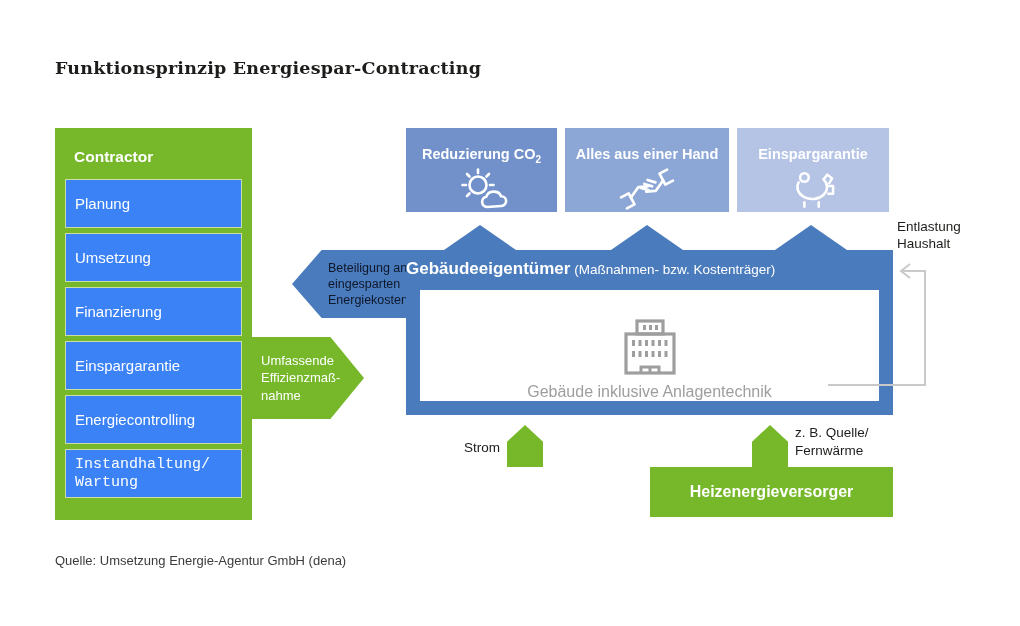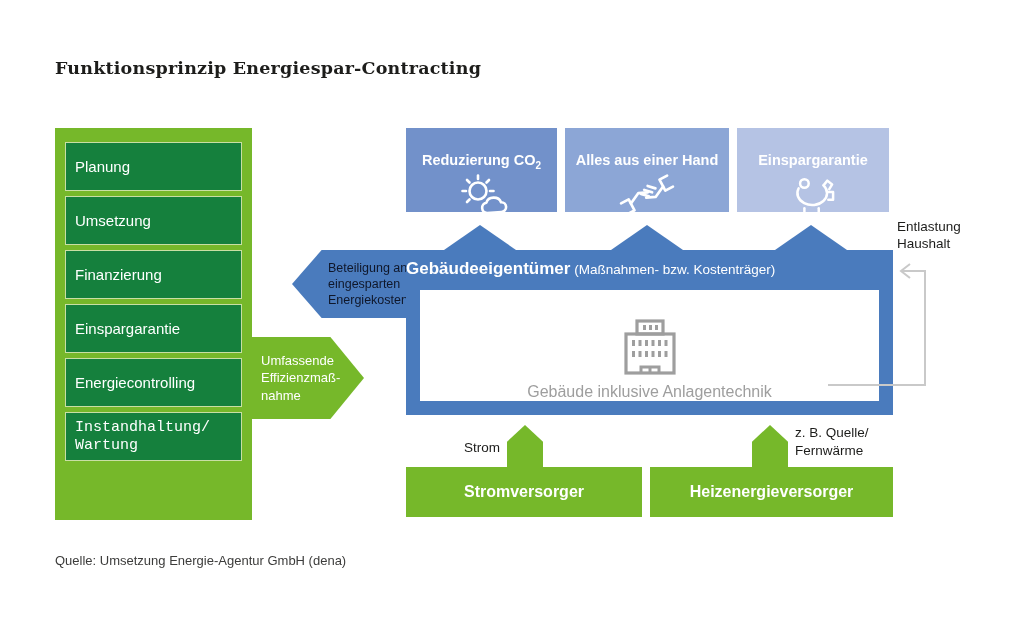--- a/index.html
+++ b/index.html
@@ -7,37 +7,37 @@
   .canvas { position:relative; width:1020px; height:626px; background:#ffffff; overflow:hidden; }
   .abs { position:absolute; }
 
   .title { left:55px; top:58px; font-family:"DejaVu Serif", serif; font-weight:700;
            font-size:17.5px; color:#1d1d1b; letter-spacing:.2px; }
 
   
   .sidebar { left:55px; top:128px; width:197px; height:392px; background:#76b82a;
              box-sizing:border-box; padding:14px 10px 10px 10px; }
   .sidebar-header { color:#fff; font-weight:700; font-size:15.5px; padding:6px 0 13px 9px; }
-  .sidebar-item { background:#15803d; border:1px solid #c9dfa4; color:#fff; font-size:15px;
+  .sidebar-item { background:#3b82f6; border:1px solid #c9dfa4; color:#fff; font-size:15px;
                   height:49px; box-sizing:border-box; margin-bottom:5px; display:flex;
                   align-items:center; padding-left:9px; line-height:1.15; }
 
   
   .arrow-right { left:252px; top:337px; width:112px; height:82px; background:#76b82a;
                  clip-path:polygon(0 0, 70% 0, 100% 50%, 70% 100%, 0 100%);
                  color:#fff; font-size:13px; display:flex; align-items:center;
                  padding-left:9px; box-sizing:border-box; white-space:pre-line; line-height:1.32; }
   .arrow-left { left:292px; top:250px; width:114px; height:68px; background:#4a7bbd;
                 clip-path:polygon(26% 0, 100% 0, 100% 100%, 26% 100%, 0 50%);
                 color:#0f172a; font-size:12.5px; display:flex; align-items:center;
                 padding-left:36px; box-sizing:border-box; white-space:pre-line; line-height:1.3; }
 
   
   .benefit { top:128px; height:84px; box-sizing:border-box; display:flex; flex-direction:column;
-             align-items:center; padding-top:24px; color:#fff; font-weight:700; font-size:14.5px; }
+             align-items:center; padding-top:18px; color:#fff; font-weight:700; font-size:14.5px; }
   .benefit .icon { margin-top:1px; }
   .benefit sub { font-size:10px; }
   .b1 { left:406px; width:151px; background:#7291ca; }
   .b2 { left:565px; width:164px; background:#8ca6d6; }
   .b3 { left:737px; width:152px; background:#b5c3e4; }
 
   .tri { top:225px; width:72px; height:25px; background:#4a7bbd;
          clip-path:polygon(50% 0, 100% 100%, 0 100%); }
   .t1 { left:444px; } .t2 { left:611px; } .t3 { left:775px; }
 
@@ -70,20 +70,21 @@
   .source { left:55px; top:553px; font-size:13px; color:#3c3c3b; }
 </style>
 </head>
 <body>
 
 <div class="canvas">
 
   <div class="abs title">Funktionsprinzip Energiespar-Contracting</div>
 
   <div class="abs sidebar">
+    <div class="sidebar-header">Contractor</div>
     <div class="sidebar-item">Planung</div>
     <div class="sidebar-item">Umsetzung</div>
     <div class="sidebar-item">Finanzierung</div>
     <div class="sidebar-item">Einspargarantie</div>
     <div class="sidebar-item">Energiecontrolling</div>
     <div class="sidebar-item" style="white-space:pre-line;font-family:Liberation Mono, monospace;">Instandhaltung/
 Wartung</div>
   </div>
 
   <div class="abs arrow-right">Umfassende
@@ -194,18 +195,17 @@
     <polyline points="8,123 105,123 105,9 82,9" fill="none" stroke="#c9c9c9" stroke-width="2"></polyline>
     <polyline points="90,2 81,9 90,16" fill="none" stroke="#c9c9c9" stroke-width="2"></polyline>
   </svg>
 
   <div class="abs up-arrow ua1"></div>
   <div class="abs up-arrow ua2"></div>
   <div class="abs flow-label strom-label">Strom</div>
   <div class="abs flow-label heiz-label">z. B. Quelle/
 Fernwärme</div>
 
-  <div class="abs supplier s1">Stromversorger</div>
   <div class="abs supplier s2">Heizenergieversorger</div>
 
   <div class="abs source">Quelle: Umsetzung Energie-Agentur GmbH (dena)</div>
 
 </div>
 
 </body></html>

